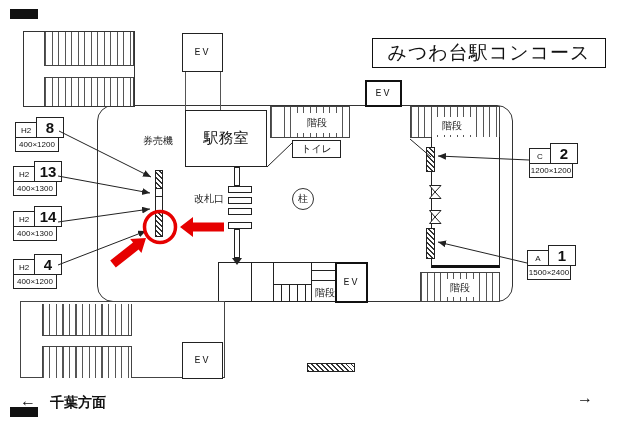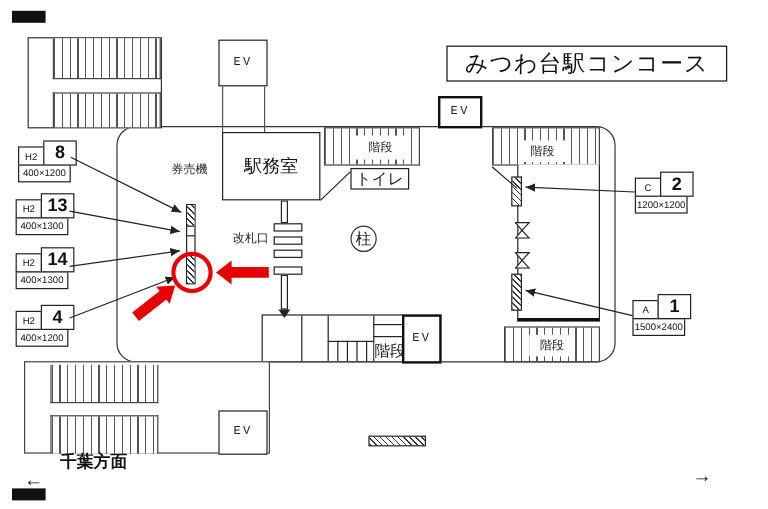--- a/index.html
+++ b/index.html
@@ -7,21 +7,21 @@
           font-family:"Liberation Sans","DejaVu Sans",sans-serif;color:#111;}
   .abs{position:absolute;box-sizing:border-box;}
   .ln{border:1px solid #333;background:#fff;}
   .lbl{display:flex;align-items:center;justify-content:center;white-space:nowrap;}
   .stripes{background-image:repeating-linear-gradient(to right,#555 0,#555 1px,#fff 1px,#fff 6.5px);}
   .hatch{background-image:repeating-linear-gradient(45deg,#333 0,#333 1px,#fff 1px,#fff 3.5px);}
   .mark{background:#111;}
   .title-box{border:1.5px solid #111;font-size:19px;letter-spacing:1px;}
   .ev-lbl{font-size:10px;letter-spacing:2px;color:#222;font-family:Liberation Mono, monospace;}
   .jp10{font-size:10px;color:#222;}
-  .jp9{font-size:13px;color:#222;}
+  .jp9{font-size:10px;color:#222;}
   .patch{background:#fff;}
   .sign{position:absolute;}
   .sign-row{display:flex;align-items:flex-end;}
   .sign-prefix{box-sizing:border-box;border:1px solid #222;background:#fff;width:22px;height:16px;
                font-size:8px;display:flex;align-items:center;justify-content:center;}
   .sign-num{box-sizing:border-box;border:1px solid #222;background:#fff;width:28px;height:21px;margin-left:-1px;
             font-size:15px;font-weight:bold;display:flex;align-items:center;justify-content:center;}
   .sign-size{box-sizing:border-box;border:1px solid #222;background:#fff;margin-top:-1px;width:44px;height:15px;
              font-size:8px;display:flex;align-items:center;justify-content:center;}
   .dir{font-size:14px;font-weight:bold;color:#111;}
@@ -160,21 +160,21 @@
     <div class="sign-row">
       <div class="sign-prefix">A</div>
       <div class="sign-num">1</div>
     </div>
     <div class="sign-size">1500×2400</div>
   </div>
 
   <div class="abs hatch" style="left:307px;top:363px;width:48px;height:9px;border:1px solid #222;"></div>
 
   <div class="abs dir-arrow" style="left:20px;top:392px;">←</div>
-  <div class="abs dir" style="left:50px;top:376px;font-family:Liberation Mono, monospace;">千葉方面</div>
+  <div class="abs dir" style="left:50px;top:394px;font-family:Liberation Mono, monospace;">千葉方面</div>
   <div class="abs dir-arrow" style="left:577px;top:389px;">→</div>
 
   <svg class="overlay" width="640" height="424">
     <defs>
       <marker id="ah" markerWidth="9" markerHeight="8" refX="8" refY="3.5" orient="auto">
         <path d="M0,0 L8,3.5 L0,7 Z" fill="#222"></path>
       </marker>
     </defs>
 
     <line x1="267" y1="167" x2="292" y2="143" stroke="#222" stroke-width="1"></line>

